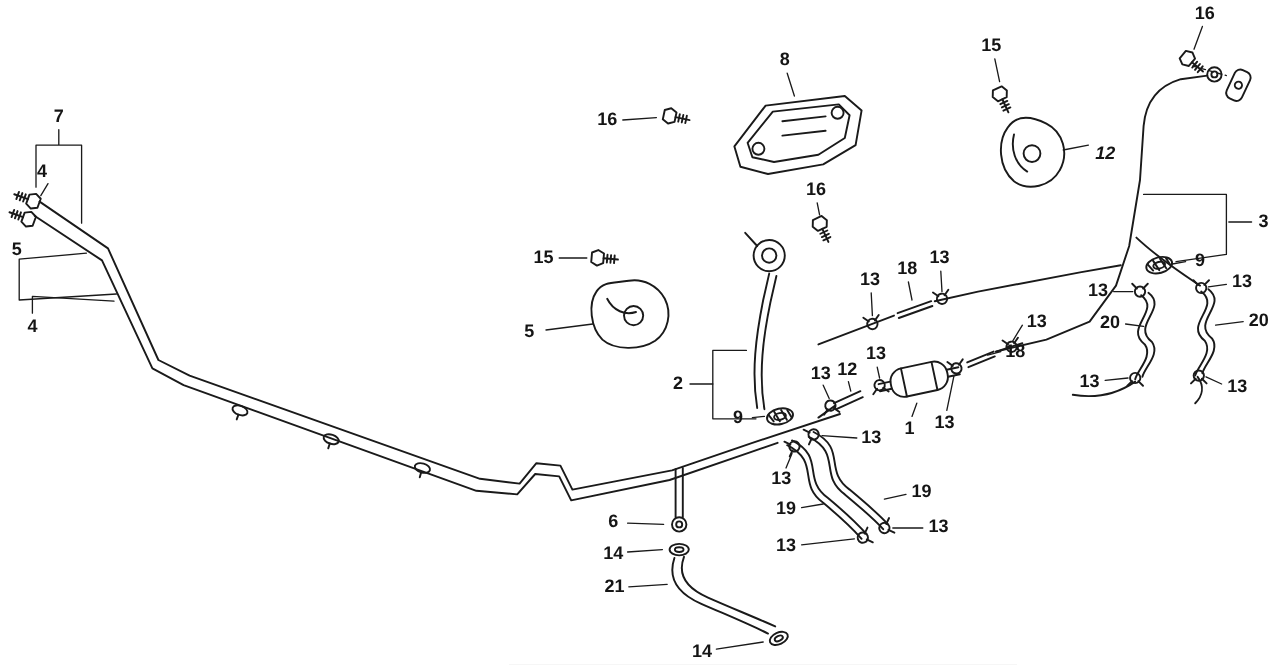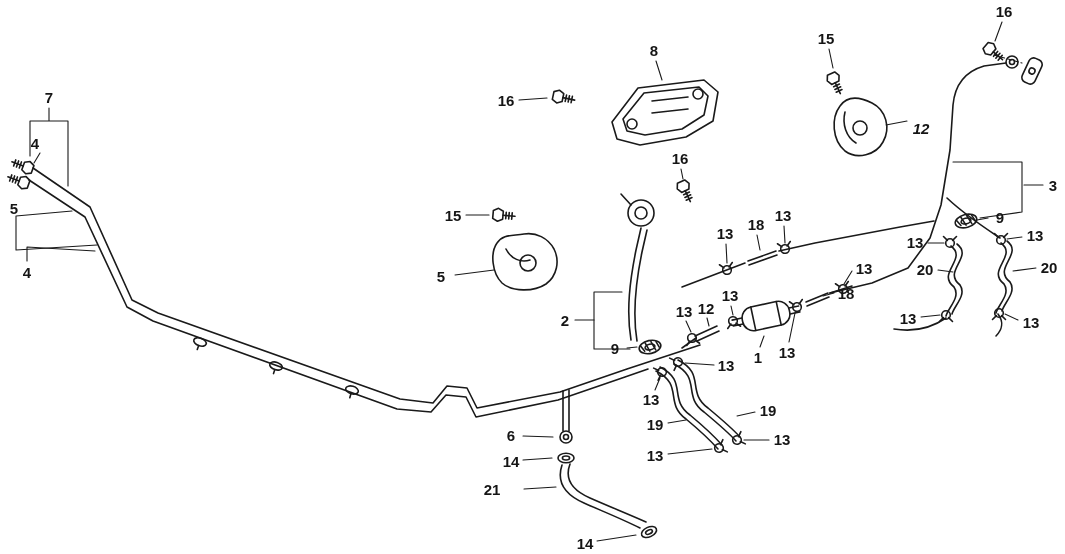--- a/index.html
+++ b/index.html
@@ -295,16 +295,16 @@
       <div class="callout" style="left: 787px; top: 352px;">13</div>
       <div class="callout" style="left: 846px; top: 293px;">18</div>
       <div class="callout" style="left: 726px; top: 365px;">13</div>
       <div class="callout" style="left: 651px; top: 399px;">13</div>
       <div class="callout" style="left: 655px; top: 424px;">19</div>
       <div class="callout" style="left: 768px; top: 410px;">19</div>
       <div class="callout" style="left: 782px; top: 439px;">13</div>
       <div class="callout" style="left: 655px; top: 455px;">13</div>
       <div class="callout" style="left: 511px; top: 435px;">6</div>
       <div class="callout" style="left: 511px; top: 461px;">14</div>
-      <div class="callout" style="left: 492px; top: 489px;">21</div>
+      <div class="callout" style="left: 512px; top: 489px;">21</div>
       <div class="callout" style="left: 585px; top: 543px;">14</div>
     </div>
 </div>
 
 </body></html>

